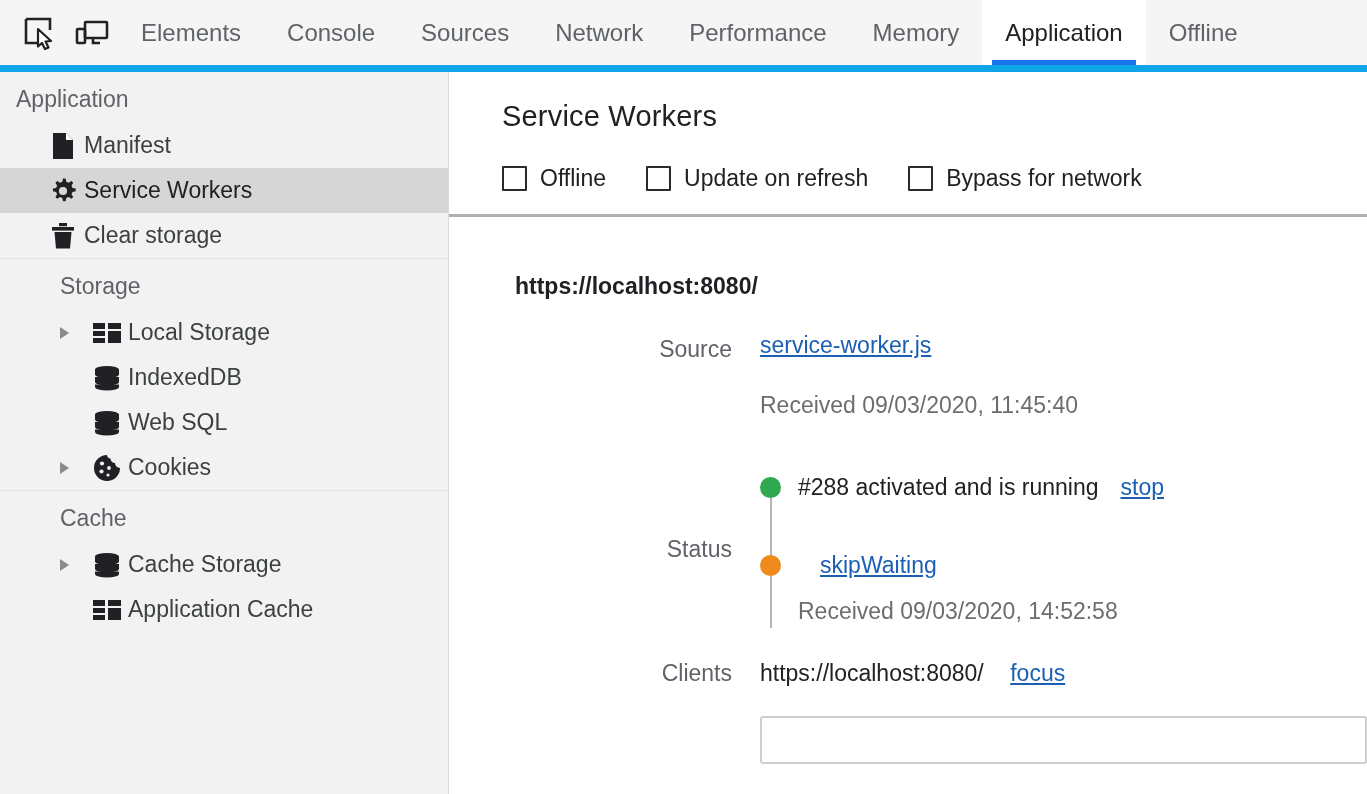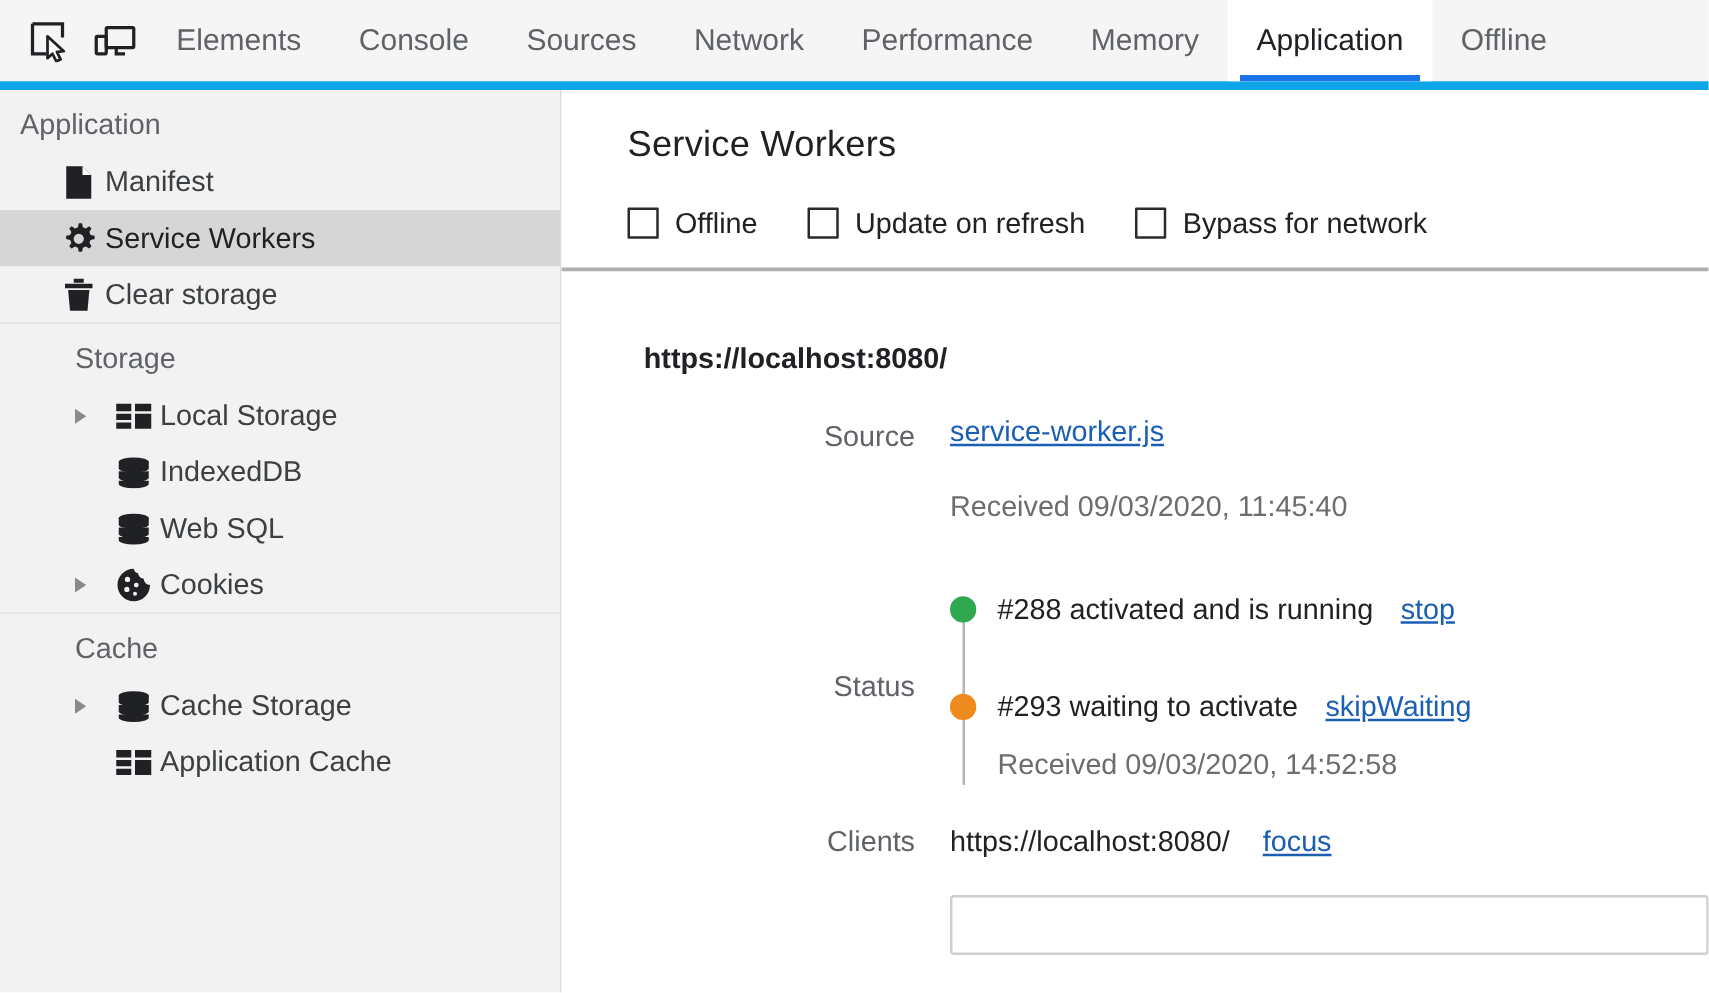--- a/index.html
+++ b/index.html
@@ -434,21 +434,20 @@
               <div class="status-row">
                 <span class="dot green"></span>
                 <span class="status-text">#288 activated and is running</span>
                 <a class="link status-action">stop</a>
               </div>
 
               <div style="height: 44px;"></div>
 
               <div class="status-row">
                 <span class="dot orange"></span>
-                <span class="status-text">#293 waiting to activate</span>
                 <a class="link status-action">skipWaiting</a>
               </div>
 
               <div class="received" style="margin-top: 12px; margin-left: 38px;">Received 09/03/2020, 14:52:58</div>
             </div>
           </div>
         </div>
 
         <div class="field" style="margin-top: 28px;">
           <div class="field-label">Clients</div>

